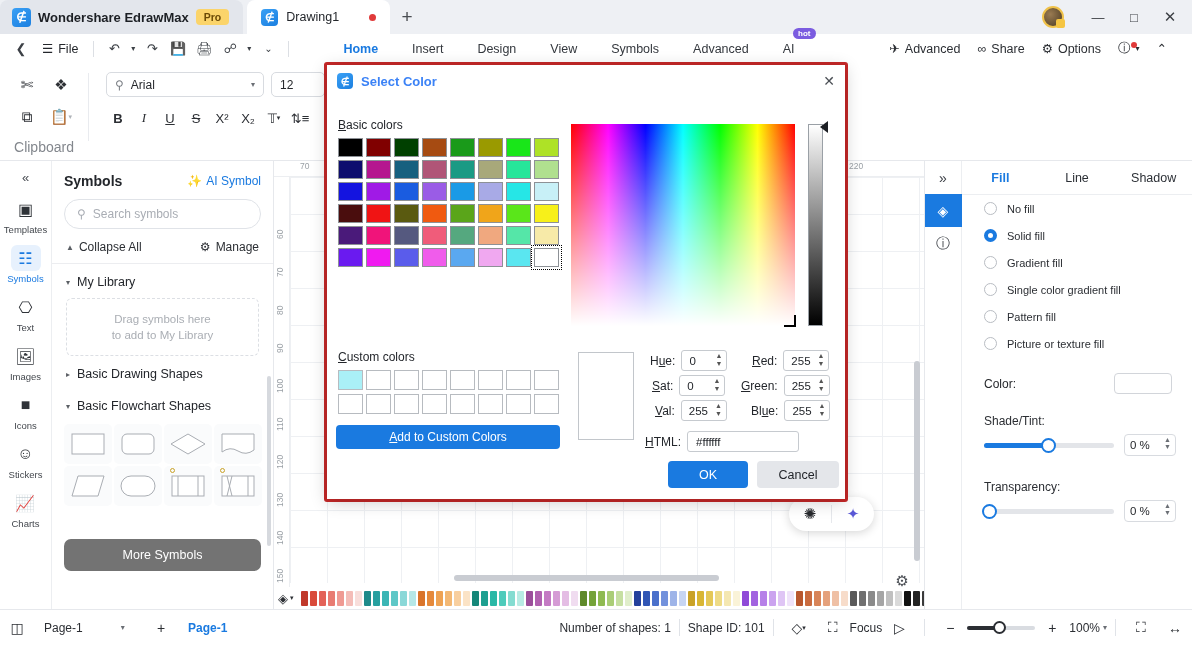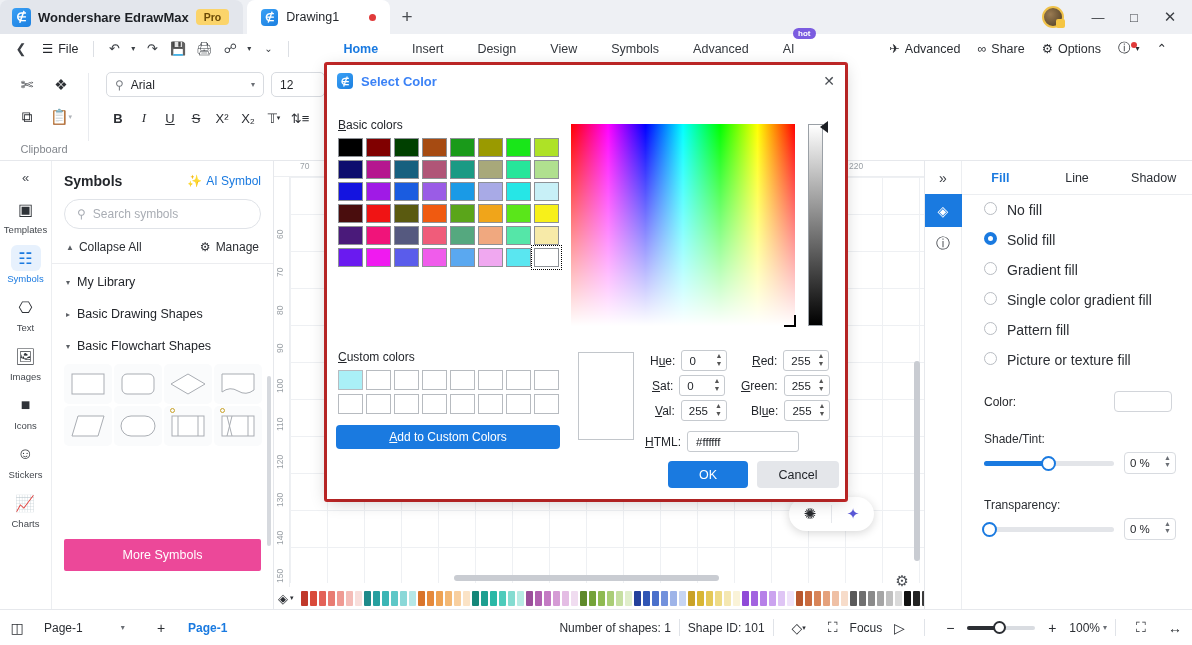--- a/index.html
+++ b/index.html
@@ -40,21 +40,21 @@
   .rtab.active{color:#1a7ae0;font-weight:700;}
   .hot{position:relative;}
   .hot-badge{position:absolute;top:-6px;right:-4px;background:#7b5ce0;color:#fff;font-size:8px;font-weight:700;padding:1px 5px;border-radius:7px;}
   .mb-right{margin-left:auto;display:flex;align-items:center;gap:3px;padding-right:10px;}
   .mb-right .item{display:flex;align-items:center;gap:5px;padding:0 7px;font-size:12.5px;color:#2b2e33;}
 
   
   .ribbon{height:98px;background:#fff;border-bottom:1px solid #e6e8ec;display:flex;position:relative;}
   .rgroup{display:flex;flex-direction:column;align-items:center;justify-content:flex-start;padding:6px 10px 0;position:relative;height:97px;}
   .rgroup + .rgroup:before{content:"";position:absolute;left:0;top:10px;height:68px;width:1px;background:#e9ebef;}
-  .rg-label{position:absolute;bottom:5px;left:0;right:0;text-align:center;font-size:11px;color:#83878d;}
+  .rg-label{position:absolute;bottom:5px;left:0;right:0;text-align:center;font-size:14px;color:#83878d;}
   .clip-grid{display:grid;grid-template-columns:repeat(2,34px);grid-template-rows:repeat(2,32px);}
   .ic{display:flex;align-items:center;justify-content:center;font-size:15px;color:#2c2f34;}
   .ic.dim{color:#aeb2b8;}
   .font-row{display:flex;align-items:center;gap:7px;margin-top:3px;}
   .font-box{width:158px;height:25px;border:1px solid #d8dbe0;border-radius:5px;display:flex;align-items:center;gap:7px;padding:0 8px;font-size:12px;}
   .size-box{width:54px;height:25px;border:1px solid #d8dbe0;border-radius:5px;display:flex;align-items:center;padding:0 8px;font-size:12px;}
   .fmt-row{display:flex;align-items:center;gap:2px;margin-top:9px;}
   .fbtn{width:24px;height:24px;display:flex;align-items:center;justify-content:center;font-size:13px;color:#2c2f34;}
   .big-btn{display:flex;flex-direction:column;align-items:center;width:84px;padding-top:10px;}
   .big-btn .lbl{font-size:11.5px;margin-top:9px;color:#2b2e33;}
@@ -75,21 +75,21 @@
   .sp-title{font-size:14px;font-weight:700;color:#23262b;}
   .sp-ai{display:flex;align-items:center;gap:4px;color:#1a7ae0;font-size:12px;}
   .sp-search{margin:2px 12px 0;height:30px;border:1px solid #e0e3e8;border-radius:15px;display:flex;align-items:center;gap:7px;padding:0 12px;color:#a9adb4;font-size:12px;}
   .sp-actions{display:flex;align-items:center;justify-content:space-between;padding:11px 14px 9px;border-bottom:1px solid #ecedf0;font-size:12px;color:#2b2e33;}
   .sp-actions .a{display:flex;align-items:center;gap:5px;}
   .sect{display:flex;align-items:center;gap:7px;padding:11px 14px 7px;font-size:12.5px;color:#23262b;}
   .caret{font-size:8px;color:#5b5f65;}
   .droparea{margin:2px 14px 0;height:58px;border:1px dashed #dcdfe4;border-radius:6px;display:flex;flex-direction:column;align-items:center;justify-content:center;color:#aaaeb4;font-size:11.5px;line-height:16px;text-align:center;}
   .shape-grid{display:grid;grid-template-columns:repeat(4,48px);gap:2px;padding:4px 12px 0;}
   .shape-cell{width:48px;height:40px;display:flex;align-items:center;justify-content:center;border-radius:5px;background:#fafbfc;position:relative;}
-  .more-symbols{position:absolute;left:12px;right:12px;bottom:38px;height:32px;background:#ec4899;color:#fff;border-radius:2px;display:flex;align-items:center;justify-content:center;font-size:12.5px;}
+  .more-symbols{position:absolute;left:12px;right:12px;bottom:38px;height:32px;background:#737373;color:#fff;border-radius:7px;display:flex;align-items:center;justify-content:center;font-size:12.5px;}
   .sp-scroll{position:absolute;right:2px;top:215px;width:4px;height:170px;background:#d6d9de;border-radius:2px;}
 
   
   .canvas-wrap{position:absolute;left:274px;top:161px;right:268px;bottom:36px;background:#fff;}
   .ruler-top{position:absolute;left:0;right:0;top:0;height:16px;background:#fff;border-bottom:1px solid #eceef1;}
   .ruler-left{position:absolute;left:0;top:16px;width:16px;bottom:0;background:#fff;border-right:1px solid #eceef1;}
   .grid{position:absolute;left:16px;top:16px;right:0;bottom:26px;background-image:linear-gradient(to right,#eef0f3 1px,transparent 1px),linear-gradient(to bottom,#eef0f3 1px,transparent 1px);background-size:37px 37px;}
   .rtick{position:absolute;top:0;font-size:8.5px;color:#9aa0a6;}
   .ltick{position:absolute;left:1px;font-size:8.5px;color:#9aa0a6;transform:rotate(-90deg);transform-origin:left top;}
   .h-scroll{position:absolute;left:180px;bottom:28px;width:265px;height:6px;background:#c9ccd2;border-radius:3px;}
@@ -104,21 +104,21 @@
 
   
   .rightpanel{position:absolute;right:0;top:161px;width:268px;bottom:36px;background:#fff;border-left:1px solid #e6e8ec;display:flex;}
   .rp-rail{width:37px;border-right:1px solid #eceef1;display:flex;flex-direction:column;align-items:center;}
   .rp-rail .rr{width:37px;height:33px;display:flex;align-items:center;justify-content:center;font-size:14px;color:#3b3f45;}
   .rp-rail .rr.sel{background:#1a7ae0;color:#fff;}
   .rp-body{flex:1;}
   .rp-tabs{display:flex;height:34px;border-bottom:1px solid #eceef1;}
   .rp-tab{flex:1;display:flex;align-items:center;justify-content:center;font-size:12.5px;color:#2c3036;}
   .rp-tab.active{color:#1a7ae0;font-weight:700;}
-  .radio-row{display:flex;align-items:flex-start;gap:10px;padding:7px 0 7px 22px;font-size:14px;color:#2b2e33;}
+  .radio-row{display:flex;align-items:flex-end;gap:10px;padding:7px 0 7px 22px;font-size:11px;color:#2b2e33;}
   .rd{width:13px;height:13px;border-radius:50%;border:1px solid #b9bdc3;flex:0 0 auto;}
   .rd.on{border:4px solid #1a7ae0;background:#fff;}
   .lblrow{padding:6px 0 4px 22px;font-size:12px;color:#2b2e33;}
   .color-row{display:flex;align-items:center;padding:4px 0 0 22px;}
   .color-chip{width:58px;height:21px;border:1px solid #d2d5da;border-radius:4px;background:#fff;margin-left:auto;margin-right:20px;}
   .slider-row{display:flex;align-items:center;padding:2px 16px 0 22px;gap:10px;}
   .track{flex:1;height:5px;border-radius:3px;background:#e3e5e9;position:relative;}
   .fillbar{position:absolute;left:0;top:0;bottom:0;border-radius:3px;background:#1a7ae0;}
   .knob{position:absolute;top:-5px;width:15px;height:15px;border-radius:50%;background:#fff;border:2px solid #1a7ae0;}
   .numbox{width:52px;height:22px;border:1px solid #d8dbe0;border-radius:4px;display:flex;align-items:center;padding:0 5px;font-size:11.5px;position:relative;}
@@ -341,20 +341,24 @@
     </div>
     <div class="a">
       <span>⚙</span>
       <span>Manage</span>
     </div>
   </div>
 
   <div class="sect">
     <span class="caret">▾</span>
     <span>My Library</span>
+  </div>
+  <div class="droparea">
+    <div>Drag symbols here</div>
+    <div>to add to My Library</div>
   </div>
 
   <div class="sect">
     <span class="caret">▸</span>
     <span>Basic Drawing Shapes</span>
   </div>
 
   <div class="sect">
     <span class="caret">▾</span>
     <span>Basic Flowchart Shapes</span>

